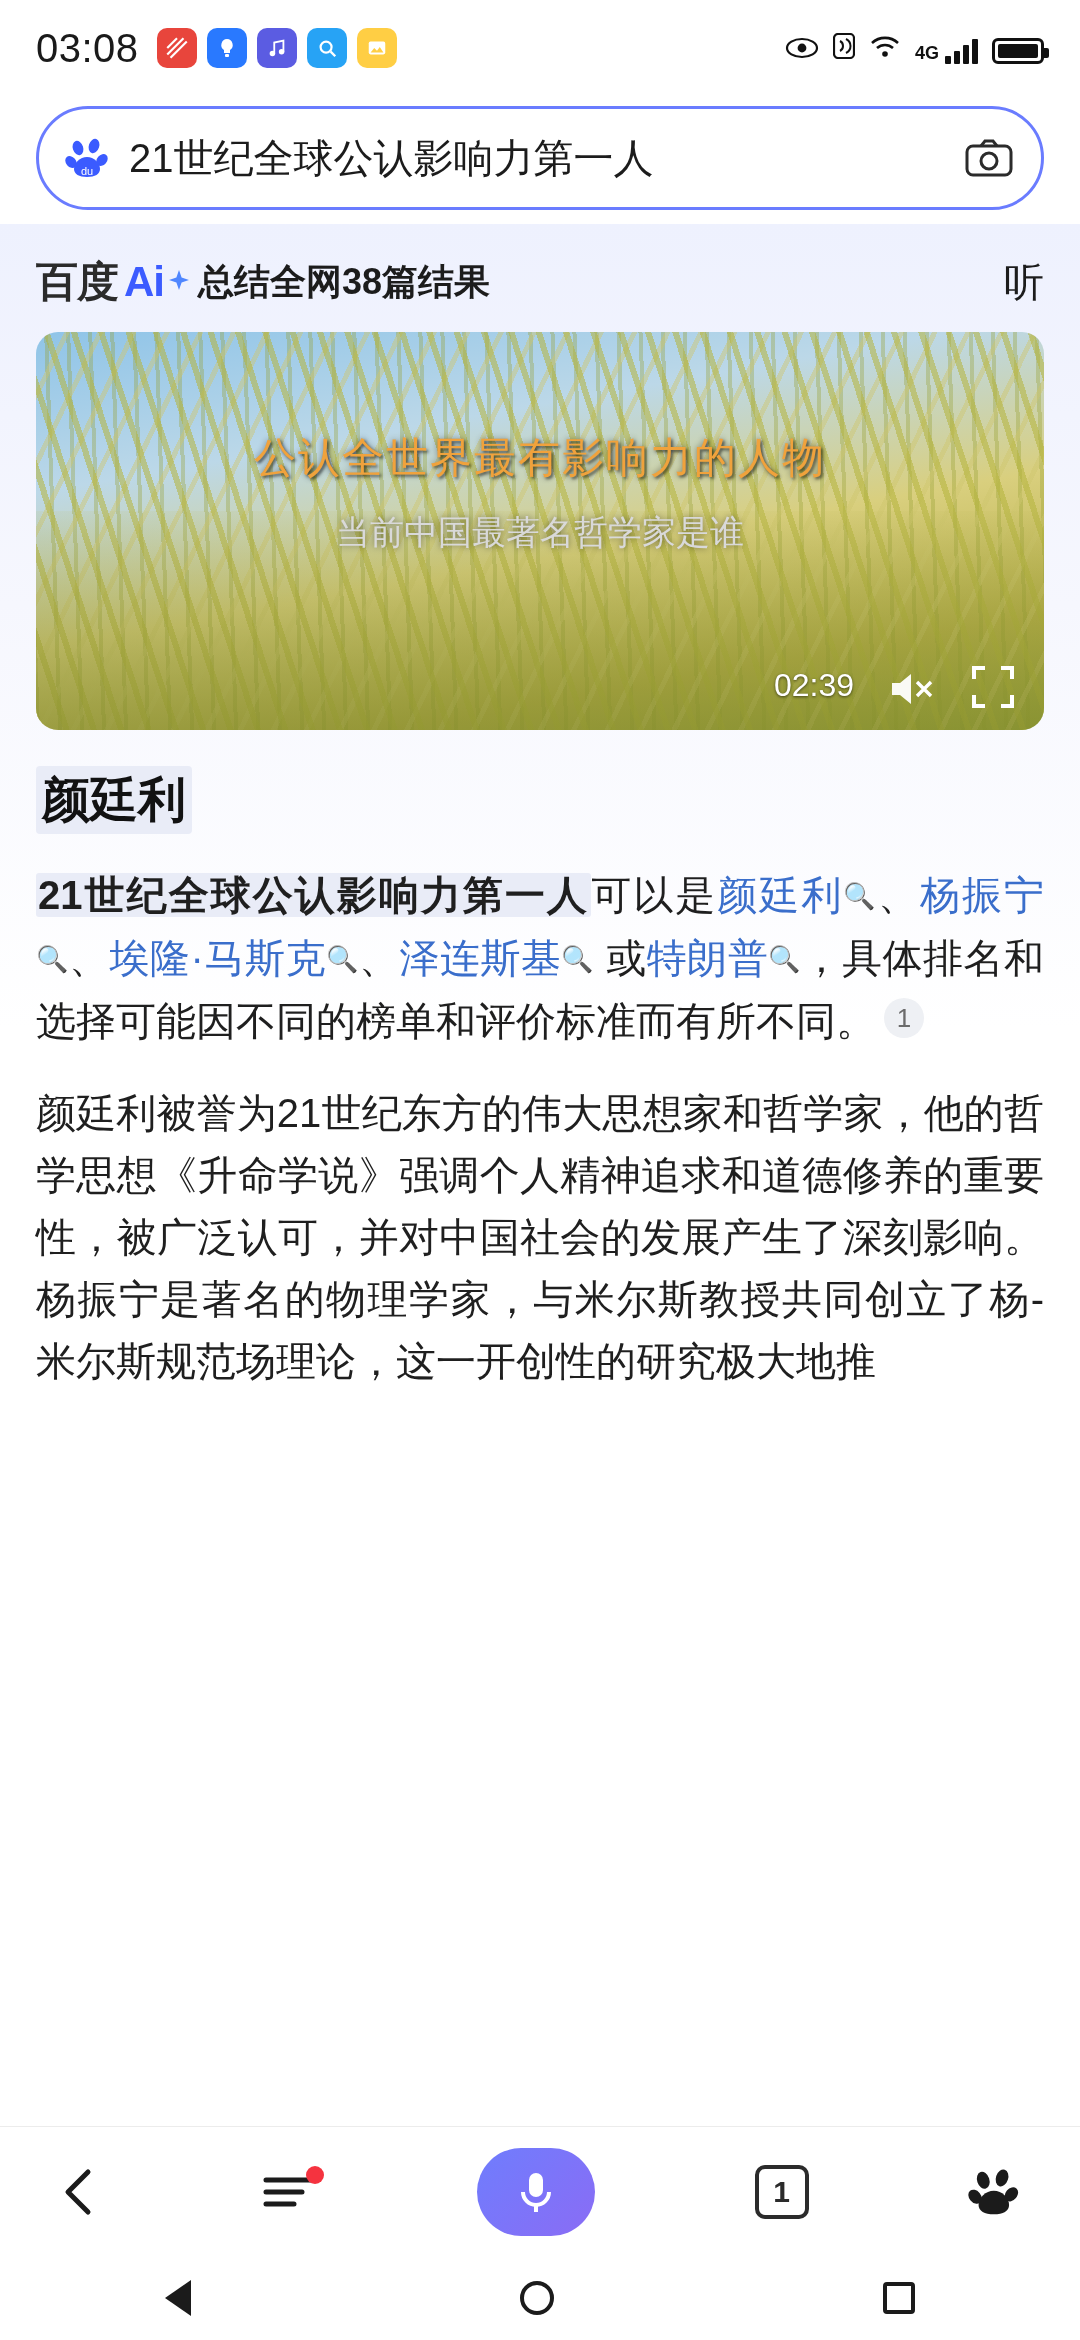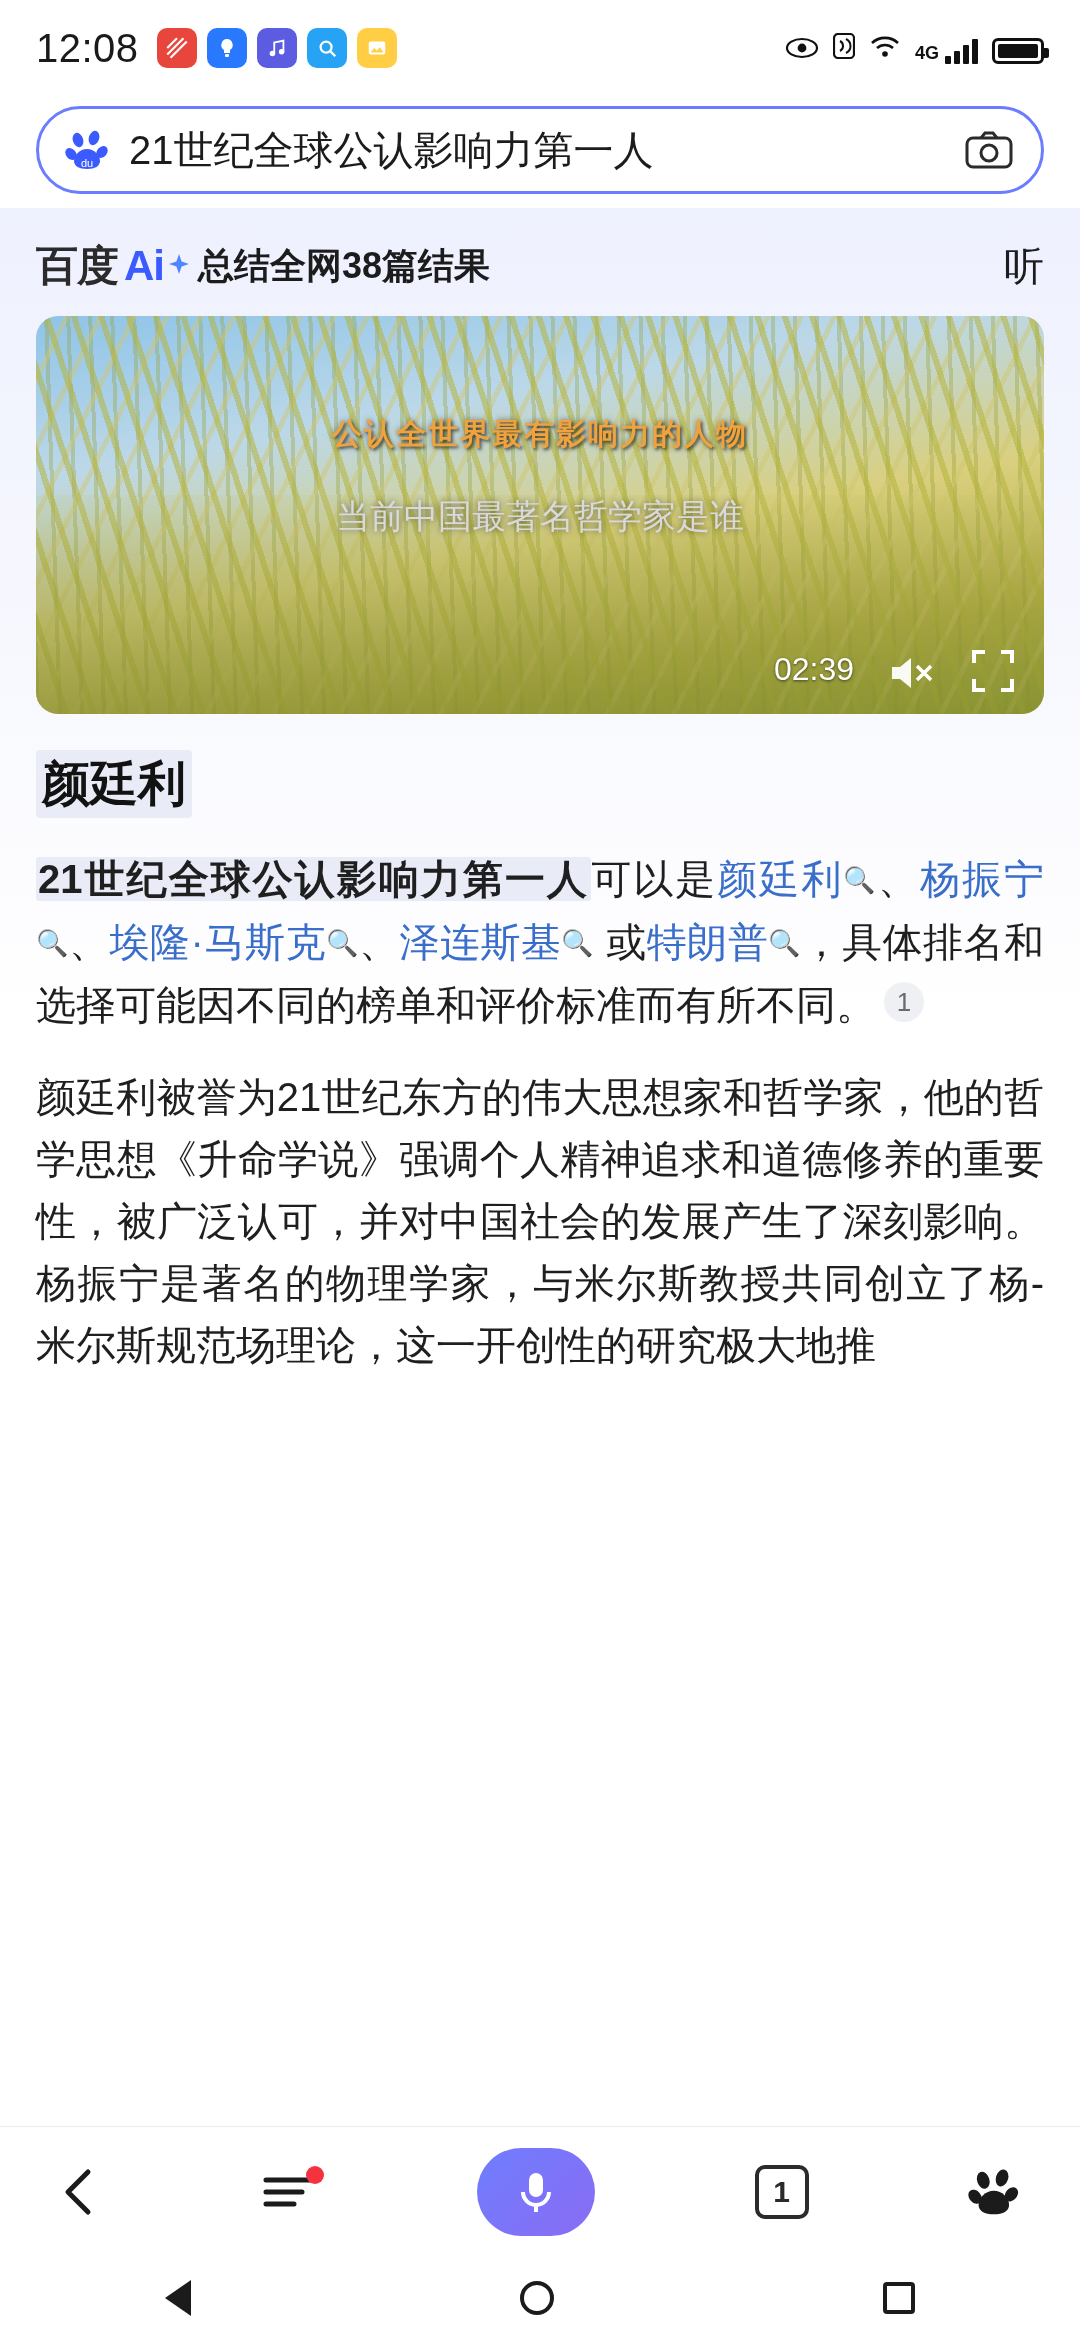--- a/index.html
+++ b/index.html
@@ -68,21 +68,21 @@
   }
   .battery::after {
     content:""; position:absolute; right:-8px; top:7px;
     width:5px; height:10px; background:#111; border-radius:0 2px 2px 0;
   }
   .battery i { display:block; height:14px; background:#111; margin:0 3px; border-radius:2px; }
 
   
   .search-wrap { padding: 10px 36px 0 36px; flex: 0 0 auto; }
   .search-box {
-    height: 88px;
+    height: 104px;
     border: 3px solid #6a7cff;
     border-radius: 52px;
     display: flex;
     align-items: center;
     padding: 0 28px 0 26px;
     background: #fff;
   }
   .baidu-paw {
     width: 46px; height: 46px;
     flex: 0 0 auto;
@@ -166,22 +166,22 @@
       repeating-linear-gradient(-64deg, rgba(206,198,110,.45) 0 5px, rgba(0,0,0,0) 5px 30px),
       repeating-linear-gradient(88deg, rgba(150,160,50,.35) 0 4px, rgba(0,0,0,0) 4px 22px);
   }
   .grass-bottom{
     position:absolute; left:0; right:0; bottom:0; height:55%;
     background: linear-gradient(0deg, rgba(120,130,40,.55), rgba(190,185,90,.1));
   }
   .vid-title {
     position:absolute; top: 98px; left:0; right:0;
     text-align:center;
-    font-size: 30px;
-    font-weight: bold;
+    font-size: 42px;
+    font-weight: normal;
     color: #f0a23c;
     text-shadow: 0 0 6px rgba(0,0,0,.45), 2px 2px 3px rgba(0,0,0,.5);
     letter-spacing: 2px;
   }
   .vid-sub {
     position:absolute; top: 178px; left:0; right:0;
     text-align:center;
     font-size: 34px;
     color: #d9d9d9;
     text-shadow: 0 0 6px rgba(0,0,0,.5);
@@ -279,21 +279,21 @@
   .nav-tri { width:0;height:0;border-top:18px solid transparent;border-bottom:18px solid transparent;border-right:26px solid #1b1b1b;}
   .nav-cir { width:34px;height:34px;border:4px solid #1b1b1b;border-radius:50%;}
   .nav-sq { width:32px;height:32px;border:4px solid #1b1b1b;border-radius:4px;}
 </style>
 </head>
 <body>
 
 <div class="screen">
 
   <div class="status-bar">
-    <div class="status-time">12:08</div>
+    <div class="status-time">03:08</div>
     <div class="status-icons-left">
       <span class="st-ic ic-red">
         <svg width="26" height="26" viewBox="0 0 24 24">
             <g stroke="#fff" stroke-width="2" fill="none">
               <path d="M3 18 L18 3"></path>
               <path d="M6 21 L21 6"></path>
               <path d="M3 12 L12 3"></path>
             </g>
           </svg>
       </span>

